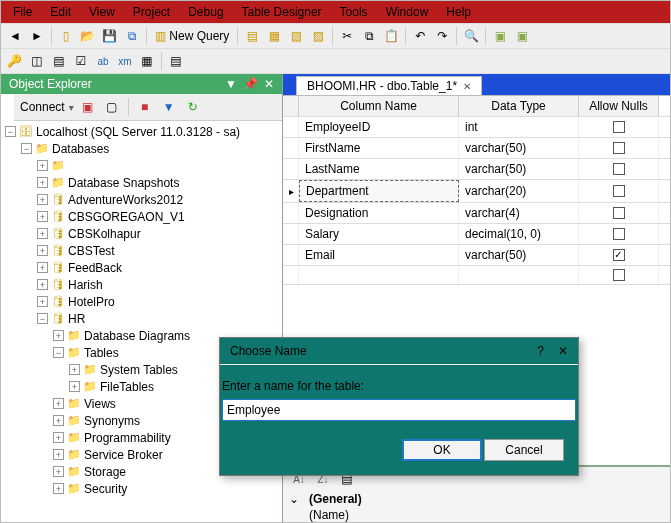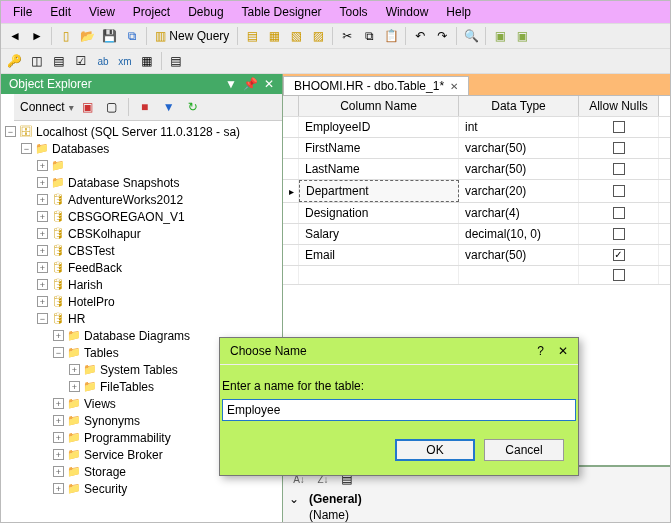--- a/index.html
+++ b/index.html
@@ -1,52 +1,52 @@
 <!DOCTYPE html>
 <html><head>
 <meta charset="utf-8">
 <style>
 * { box-sizing: border-box; margin: 0; padding: 0; font-family: "Segoe UI", Tahoma, sans-serif; font-size: 12px; }
 body { background: #fff; width: 671px; height: 523px; overflow: hidden; position: relative; border: 1px solid #bbb; }
-.menubar { display: flex; background: #f0abfc; border-bottom: 1px solid #ddd; padding: 2px 4px; gap: 2px; }
+.menubar { display: flex; background: #b91c1c; border-bottom: 1px solid #ddd; padding: 2px 4px; gap: 2px; }
 .menubar span { padding: 2px 8px; cursor: default; }
 .toolbar { display: flex; align-items: center; background: #eee; padding: 2px 4px; border-bottom: 1px solid #ddd; gap: 2px; }
 .tbtn { width: 20px; height: 20px; display: flex; align-items: center; justify-content: center; font-size: 12px; cursor: default; border: 1px solid transparent; }
 .tbtn-wide { display: flex; align-items: center; padding: 0 4px; height: 20px; gap: 3px; cursor: default; }
 .sep { width: 1px; height: 18px; background: #ccc; margin: 0 2px; }
 .layout { display: flex; height: calc(100% - 70px); }
 .oe-panel { width: 282px; background: #fff; border-right: 1px solid #8a8; display: flex; flex-direction: column; }
 .oe-title { background: #4a6; color: #fff; padding: 3px 8px; display: flex; align-items: center; justify-content: space-between; }
 .oe-title-icons { display: flex; gap: 6px; font-size: 10px; }
 .oe-connect { background: #eee; padding: 3px 6px; display: flex; align-items: center; gap: 4px; border-bottom: 1px solid #ccc; margin-left: 13px; }
 .tree { overflow: auto; flex: 1; padding: 2px 0; }
 .tnode { display: flex; align-items: center; white-space: nowrap; height: 17px; padding-left: 4px; gap: 2px; }
 .exp { width: 11px; height: 11px; display: inline-flex; align-items: center; justify-content: center; font-size: 9px; color: #666; border: 1px solid #999; background: #fff; cursor: default; }
 .ticon { width: 16px; height: 14px; display: inline-flex; align-items: center; justify-content: center; font-size: 11px; }
 .db-cyl { color: #c90; }
 .folder { color: #e8c060; }
 .main { flex: 1; display: flex; flex-direction: column; background: #eee; }
-.tabbar { display: flex; background: #fdba74; padding: 2px 0 0 0; }
+.tabbar { display: flex; background: #1d4ed8; padding: 2px 0 0 13px; }
 .tab { background: #fff; border: 1px solid #bbb; border-bottom: none; padding: 2px 10px; display: flex; align-items: center; gap: 6px; }
 .tab-x { font-size: 10px; color: #555; cursor: default; }
 .grid { background: #fff; border-top: 1px solid #bbb; flex: 1; display: flex; flex-direction: column; }
 .ghead, .grow { display: grid; grid-template-columns: 16px 160px 120px 80px; border-bottom: 1px solid #ddd; }
 .ghead > div { background: #f2f2f2; border-right: 1px solid #ccc; text-align: center; padding: 3px 4px; font-weight: normal; }
 .grow > div { border-right: 1px solid #eee; padding: 3px 6px; display: flex; align-items: center; }
 .grow.sel > div:nth-child(2) { border: 1px dashed #666; background: #f8f8f8; }
 .chk { width: 12px; height: 12px; border: 1px solid #555; display: inline-block; text-align: center; line-height: 10px; font-size: 10px; margin: 0 auto; }
 .rowptr { font-size: 10px; color: #000; }
 .props { height: 60px; background: #f4f4f4; border-top: 2px solid #8a8; padding: 2px 6px; font-size: 11px; }
 .prow { display: flex; gap: 10px; padding: 1px 0; }
-.dialog { position: absolute; left: 218px; top: 336px; width: 360px; background: #bef264; border: 1px solid #777; box-shadow: 3px 3px 8px rgba(0,0,0,.3); }
+.dialog { position: absolute; left: 218px; top: 336px; width: 360px; background: #0f766e; border: 1px solid #777; box-shadow: 3px 3px 8px rgba(0,0,0,.3); }
 .dlg-title { display: flex; justify-content: space-between; padding: 6px 10px; border-bottom: 1px solid #eee; }
 .dlg-title-icons { display: flex; gap: 14px; font-size: 13px; }
 .dlg-body { padding: 14px 2px 10px; }
 .dlg-input { width: 100%; border: 1px solid #27c; padding: 3px 4px; margin-top: 6px; font-size: 12px; }
-.dlg-btns { display: flex; justify-content: flex-end; gap: 9px; padding: 8px 14px 14px; align-items: flex-end; }
+.dlg-btns { display: flex; justify-content: flex-end; gap: 2px; padding: 8px 14px 14px; align-items: flex-end; }
 .btn { width: 80px; height: 22px; border: 1px solid #999; background: #f3f3f3; cursor: default; }
 .btn.primary { border: 2px solid #27c; }
 .mini { font-size: 10px; color: #666; }
 </style>
 </head>
 <body>
 
 <div class="menubar" id="menubar">
     <span>File</span>
     <span>Edit</span>

